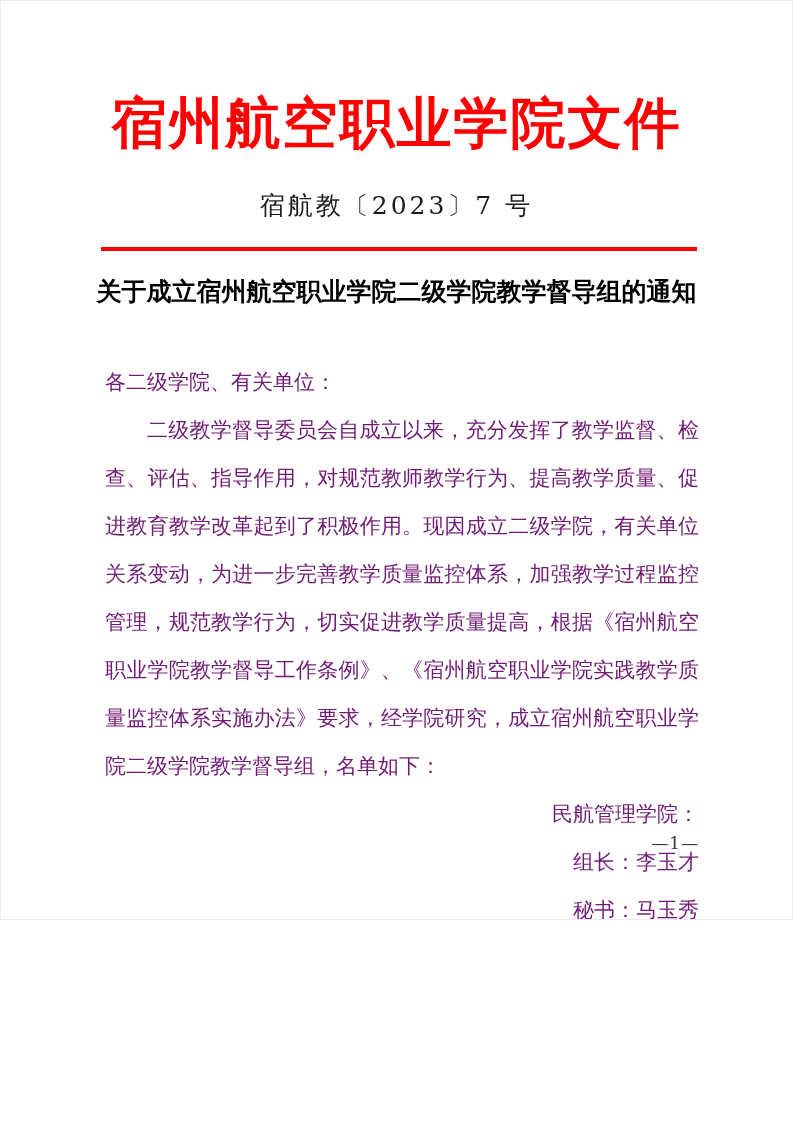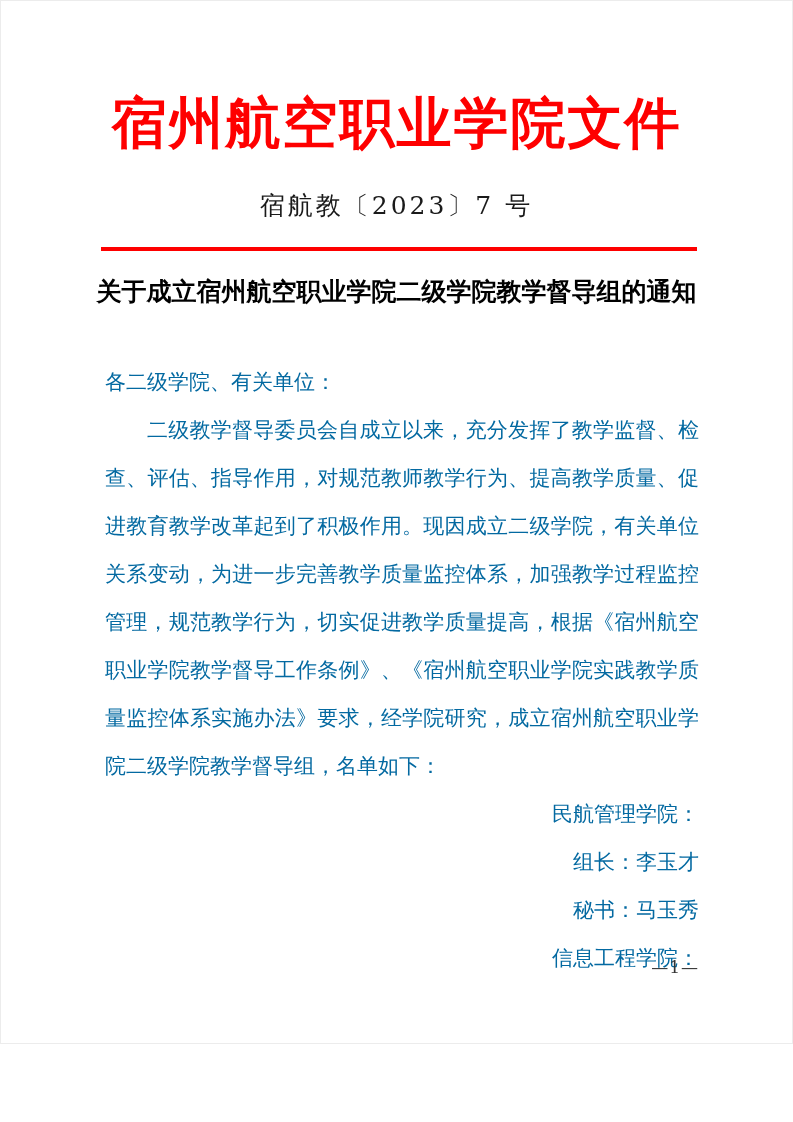--- a/index.html
+++ b/index.html
@@ -3,21 +3,21 @@
 <meta charset="utf-8">
 <style>
   html, body {
     margin: 0;
     padding: 0;
     background: #ffffff;
   }
   .page {
     position: relative;
     width: 793px;
-    height: 1044px;
+    height: 920px;
     margin: 0 auto;
     background: #ffffff;
     box-sizing: border-box;
     border: 1px solid #ececec;
     overflow: hidden;
     font-family: "DejaVu Serif", serif;
     color: #1a1a1a;
   }
   
   .org-title {
@@ -54,21 +54,21 @@
     color: #000000;
     font-family: "DejaVu Sans", sans-serif;
     white-space: nowrap;
   }
   
   .body-text {
     margin-top: 48px;
     padding: 0 93px 0 104px;
     font-size: 21px;
     line-height: 48px;
-    color: #0369a1;
+    color: #701a75;
     text-align: left;
   }
   .line {
     display: block;
     height: 48px;
     overflow: hidden;
     white-space: nowrap;
   }
   .line.justify {
     white-space: normal;

